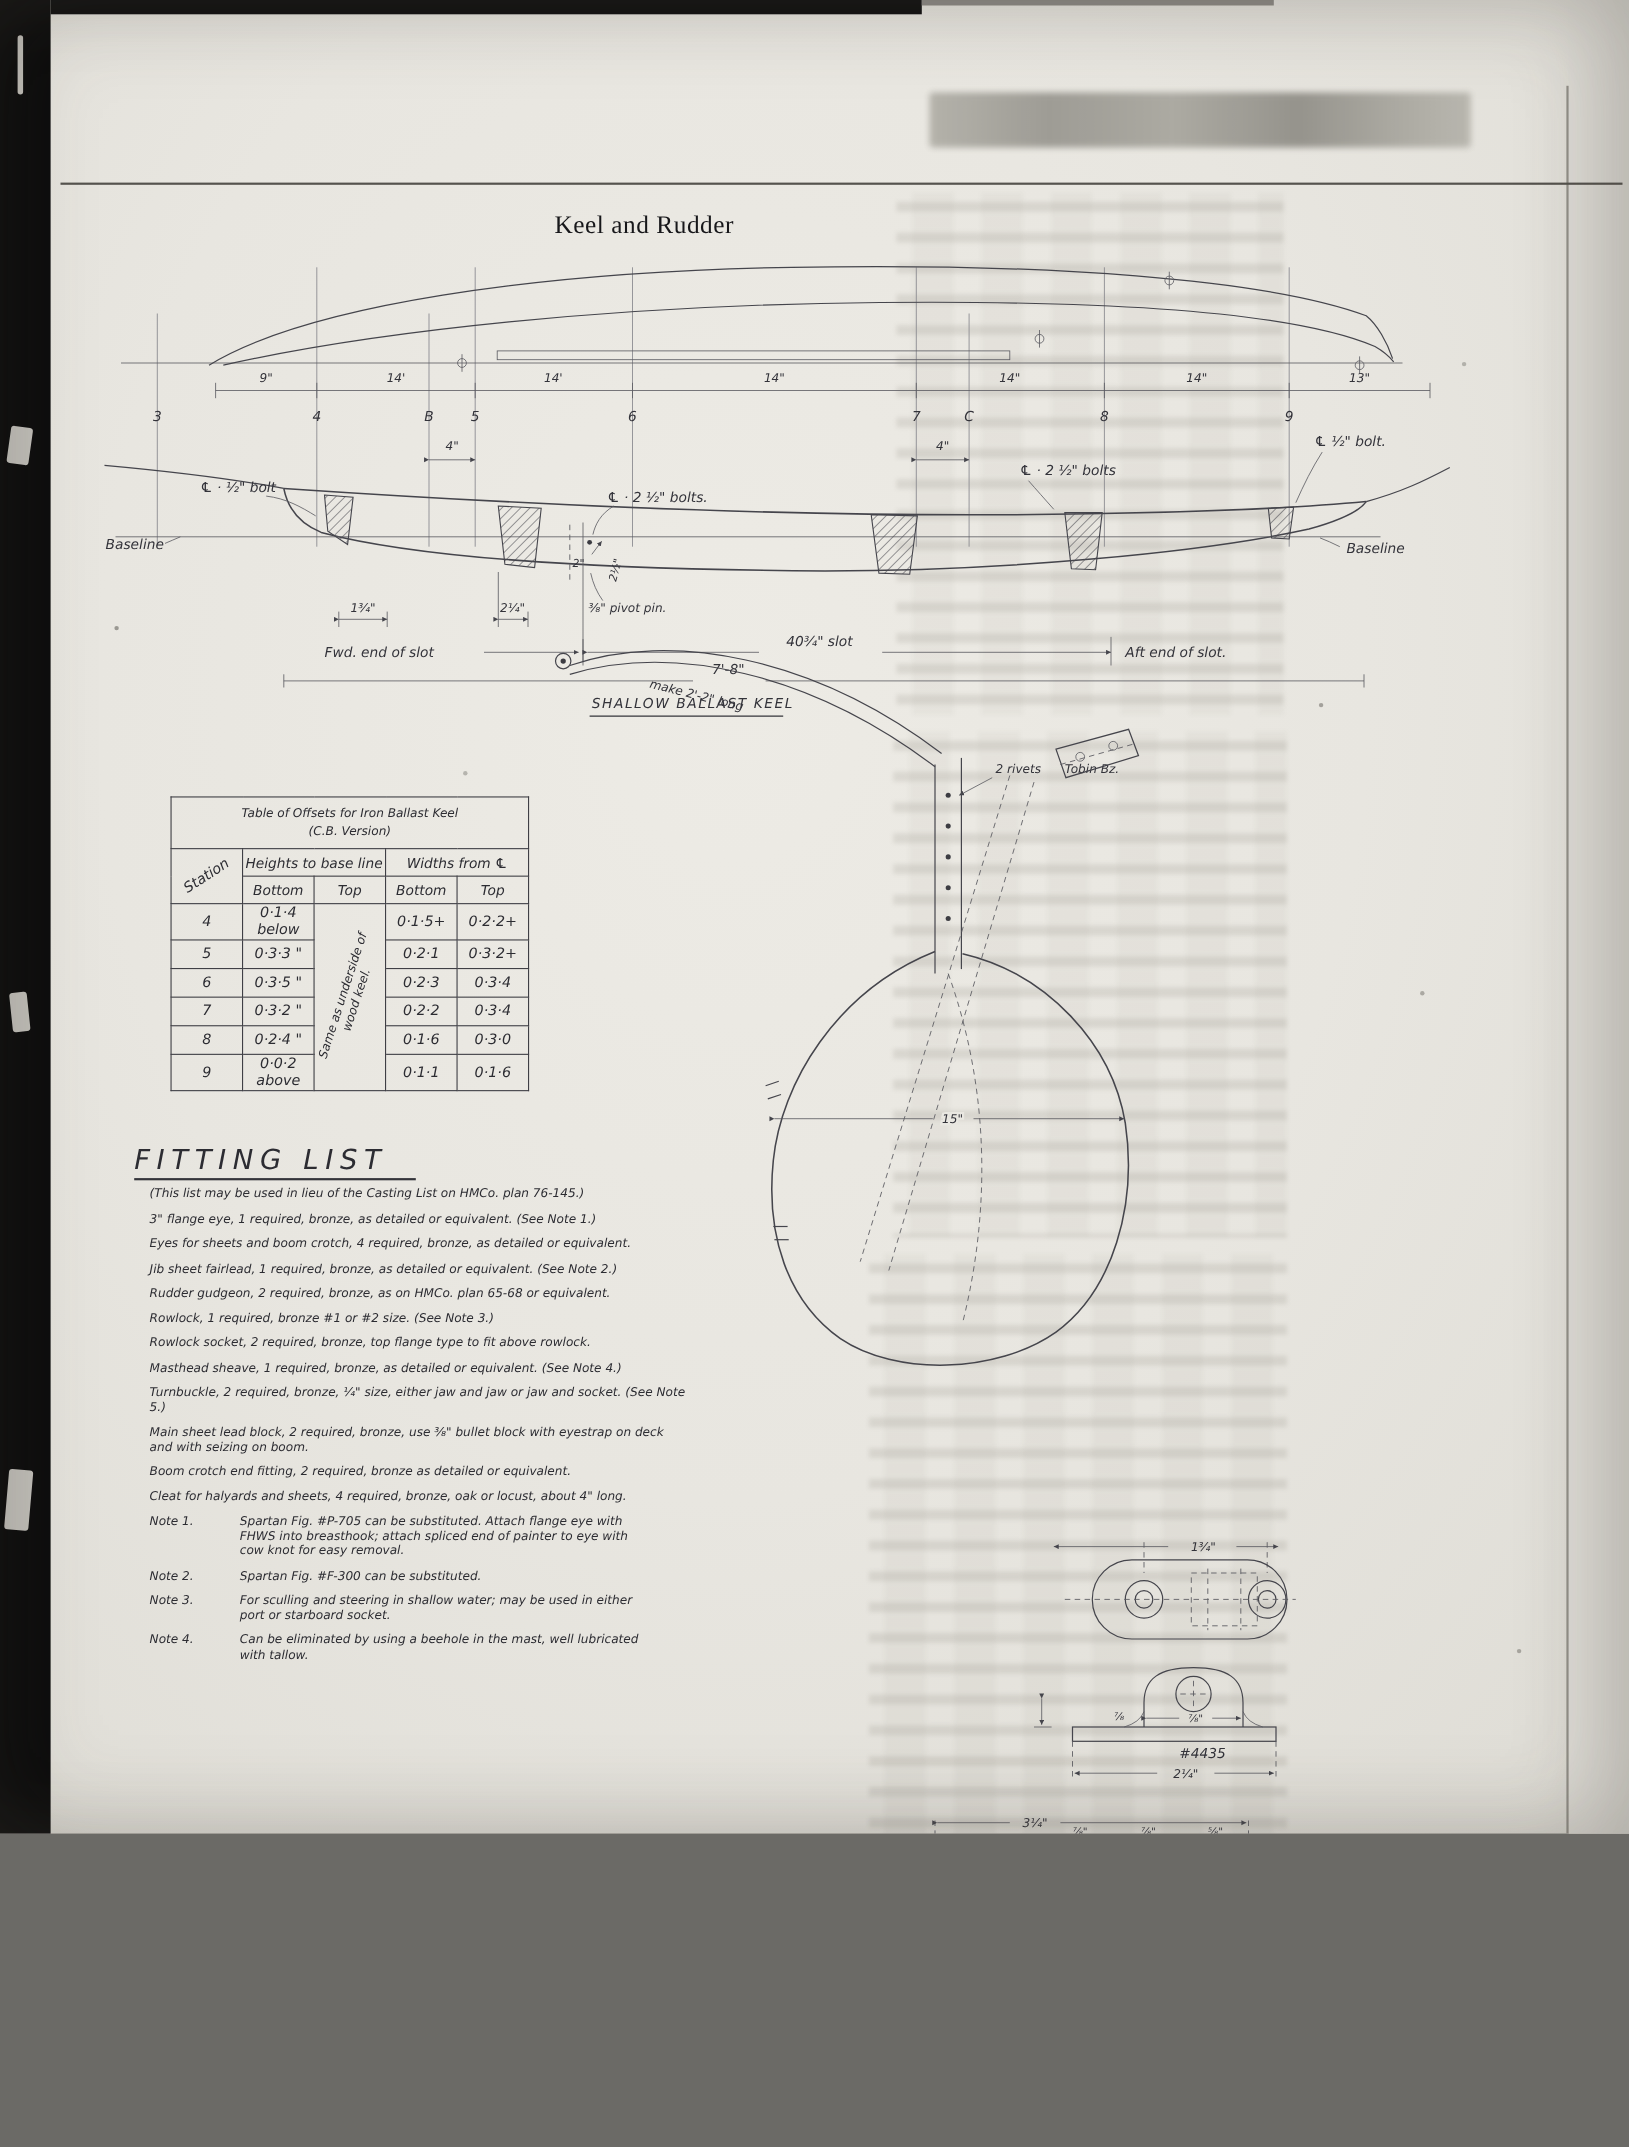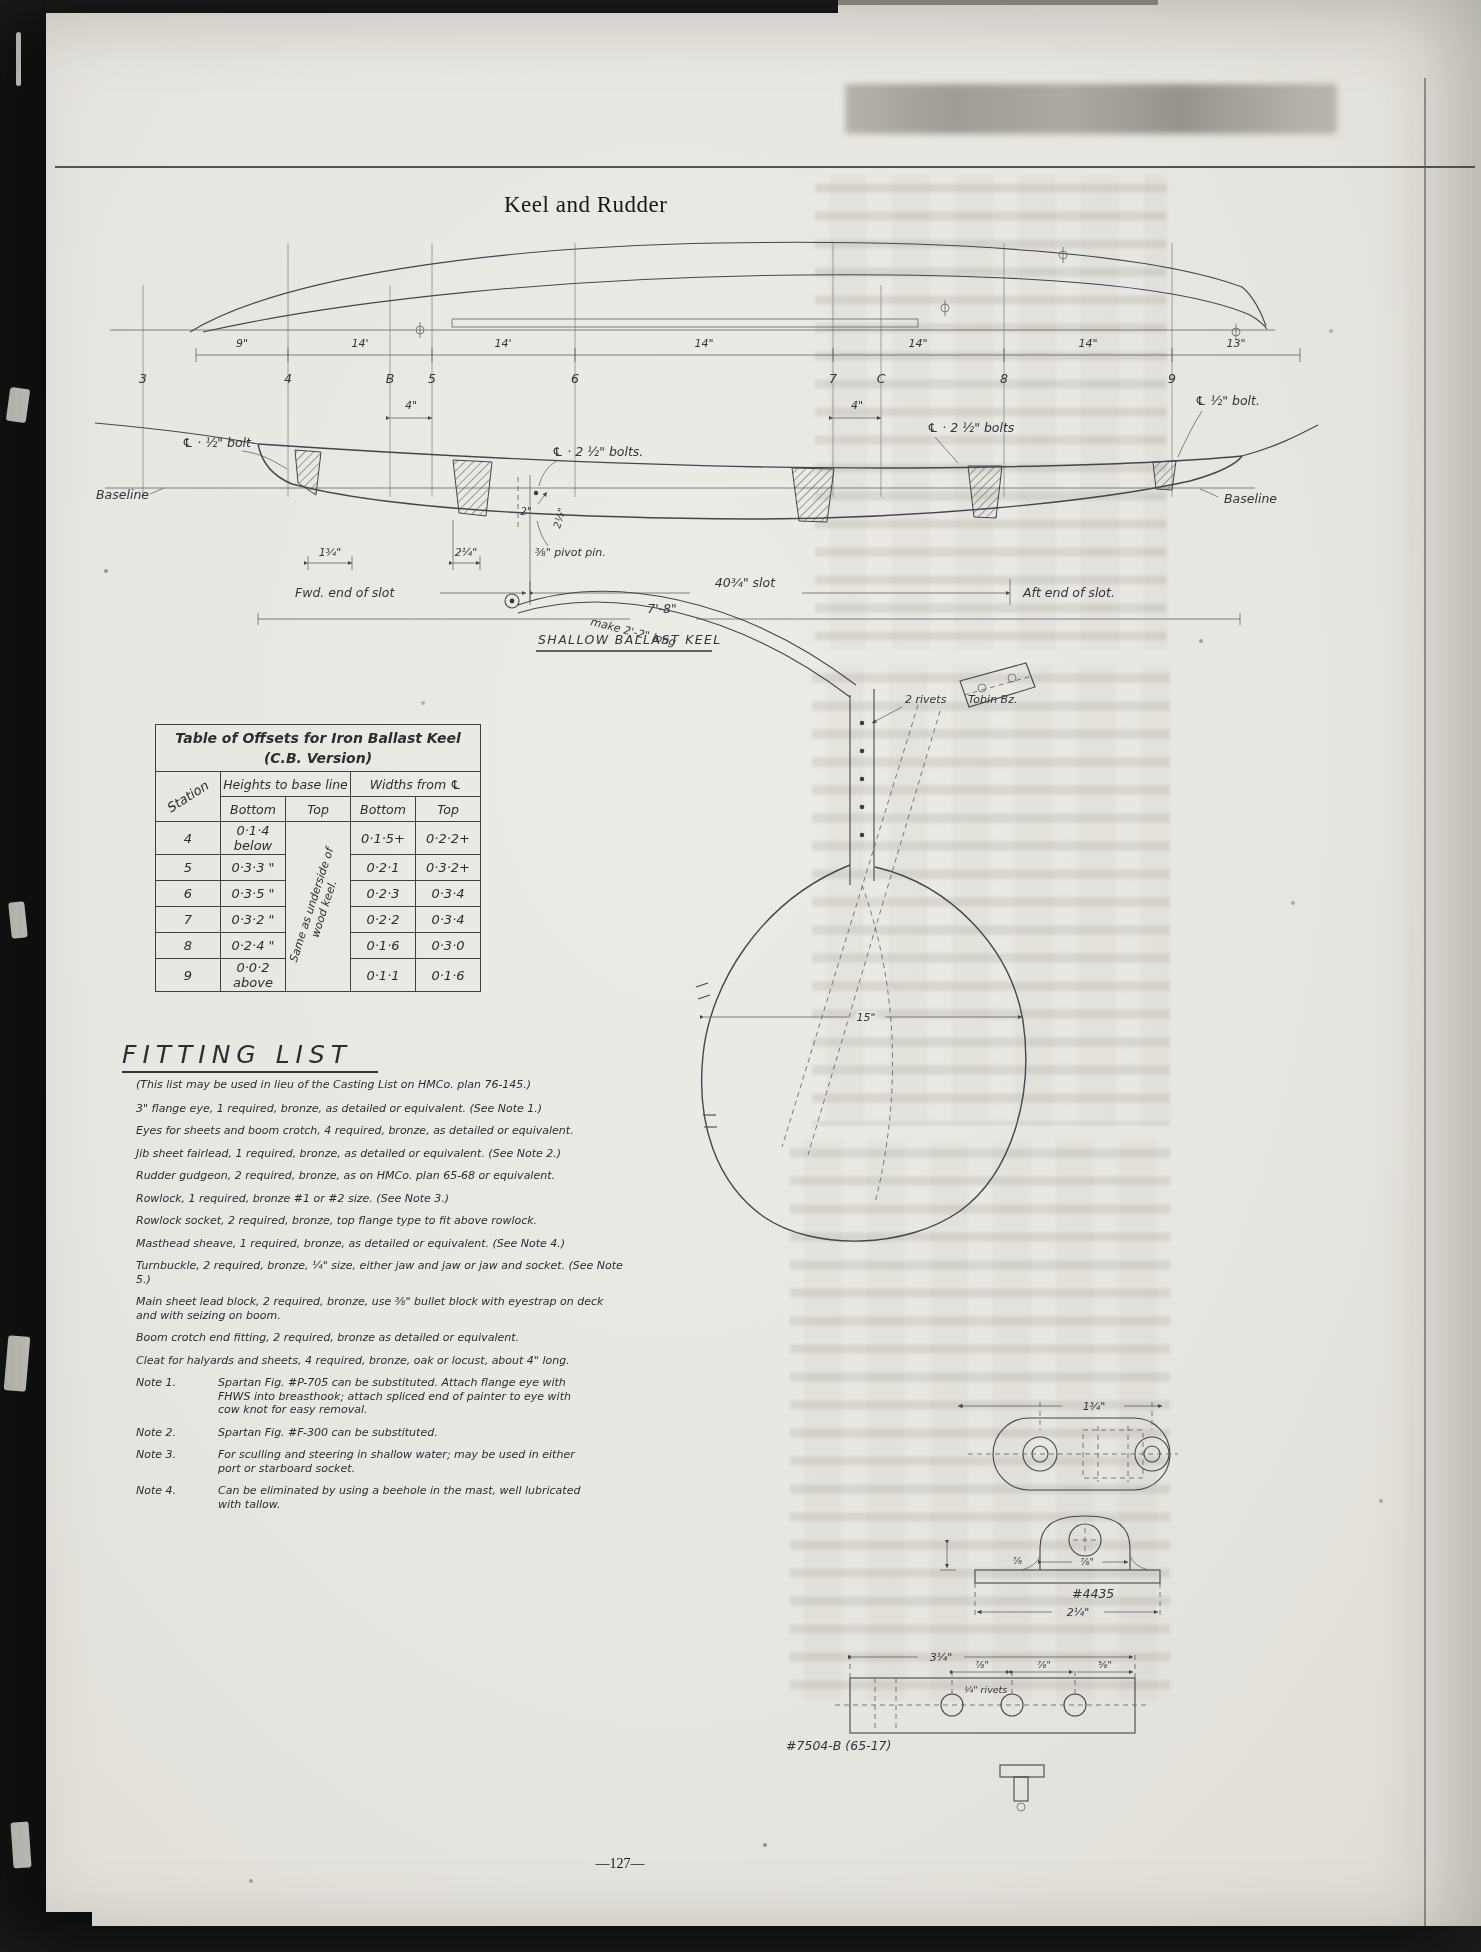--- a/index.html
+++ b/index.html
@@ -1,16 +1,16 @@
 <!DOCTYPE html>
 <html><head>
 <meta charset="utf-8">
 <style>
   html,body{margin:0;padding:0;background:#6b6a66;}
-  #page{position:relative;width:1481px;height:1952px;overflow:hidden;
+  #page{position:relative;width:1481px;height:1667px;overflow:hidden;
         background:radial-gradient(ellipse at 45% 38%, #edebe5 0%, #e8e6e0 50%, #dedcd5 100%);
         font-family:"DejaVu Sans",sans-serif;}
   #page::after{content:"";position:absolute;inset:0;pointer-events:none;
         box-shadow:inset 0 0 90px rgba(72,70,60,.22), inset -40px 0 70px rgba(72,70,60,.15);}
   .abs{position:absolute;}
   .hand{font-style:italic;color:#2c2c32;}
   .serif{font-family:"Liberation Serif",serif;color:#17171a;}
   
   .bar-left{left:0;top:0;width:46px;height:1952px;background:#0c0c0c;}
   .bar-top{left:46px;top:0;width:792px;height:13px;background:#0e0e0e;}
@@ -44,21 +44,21 @@
   svg .sta{stroke:#8a8a90;stroke-width:.8;fill:none;}
   svg .dash{stroke:#5c5c62;stroke-width:.8;fill:none;stroke-dasharray:5 4;}
   svg text{font:italic 12.5px "DejaVu Sans",sans-serif;fill:#33333a;}
   svg text.t11{font-size:11px;} svg text.t10{font-size:10px;} svg text.t9{font-size:9.5px;}
   svg text.cap{font-size:12.5px;letter-spacing:1.4px;}
   svg text.halo{paint-order:stroke;stroke:#e9e7e1;stroke-width:4px;}
   
   #offsets{left:155px;top:724px;width:326px;border-collapse:collapse;table-layout:fixed;
         position:absolute;font-style:italic;color:#2c2c32;}
   #offsets td{border:1.6px solid #3f3f45;text-align:center;font-size:13px;padding:1px 2px;}
-  #offsets td.title-cell{height:44px;font-size:14px;line-height:1.45;font-weight:bold;}
+  #offsets td.title-cell{height:44px;font-size:11px;line-height:1.45;}
   #offsets .hrow td{height:22px;font-size:12.5px;}
   #offsets .drow td{height:23px;}
   #offsets td.station-h{position:relative;}
   #offsets td.station-h div{transform:rotate(-33deg);font-size:13px;}
   #offsets td.rot{position:relative;}
   #offsets td.rot div{position:absolute;left:50%;top:50%;width:120px;
         transform:translate(-50%,-50%) rotate(-72deg);font-size:11px;line-height:1.2;text-align:center;}
   
   .fl-heading{left:122px;top:1040px;font-size:25px;letter-spacing:6px;
         border-bottom:2px solid #34343a;padding:0 26px 2px 0;}

